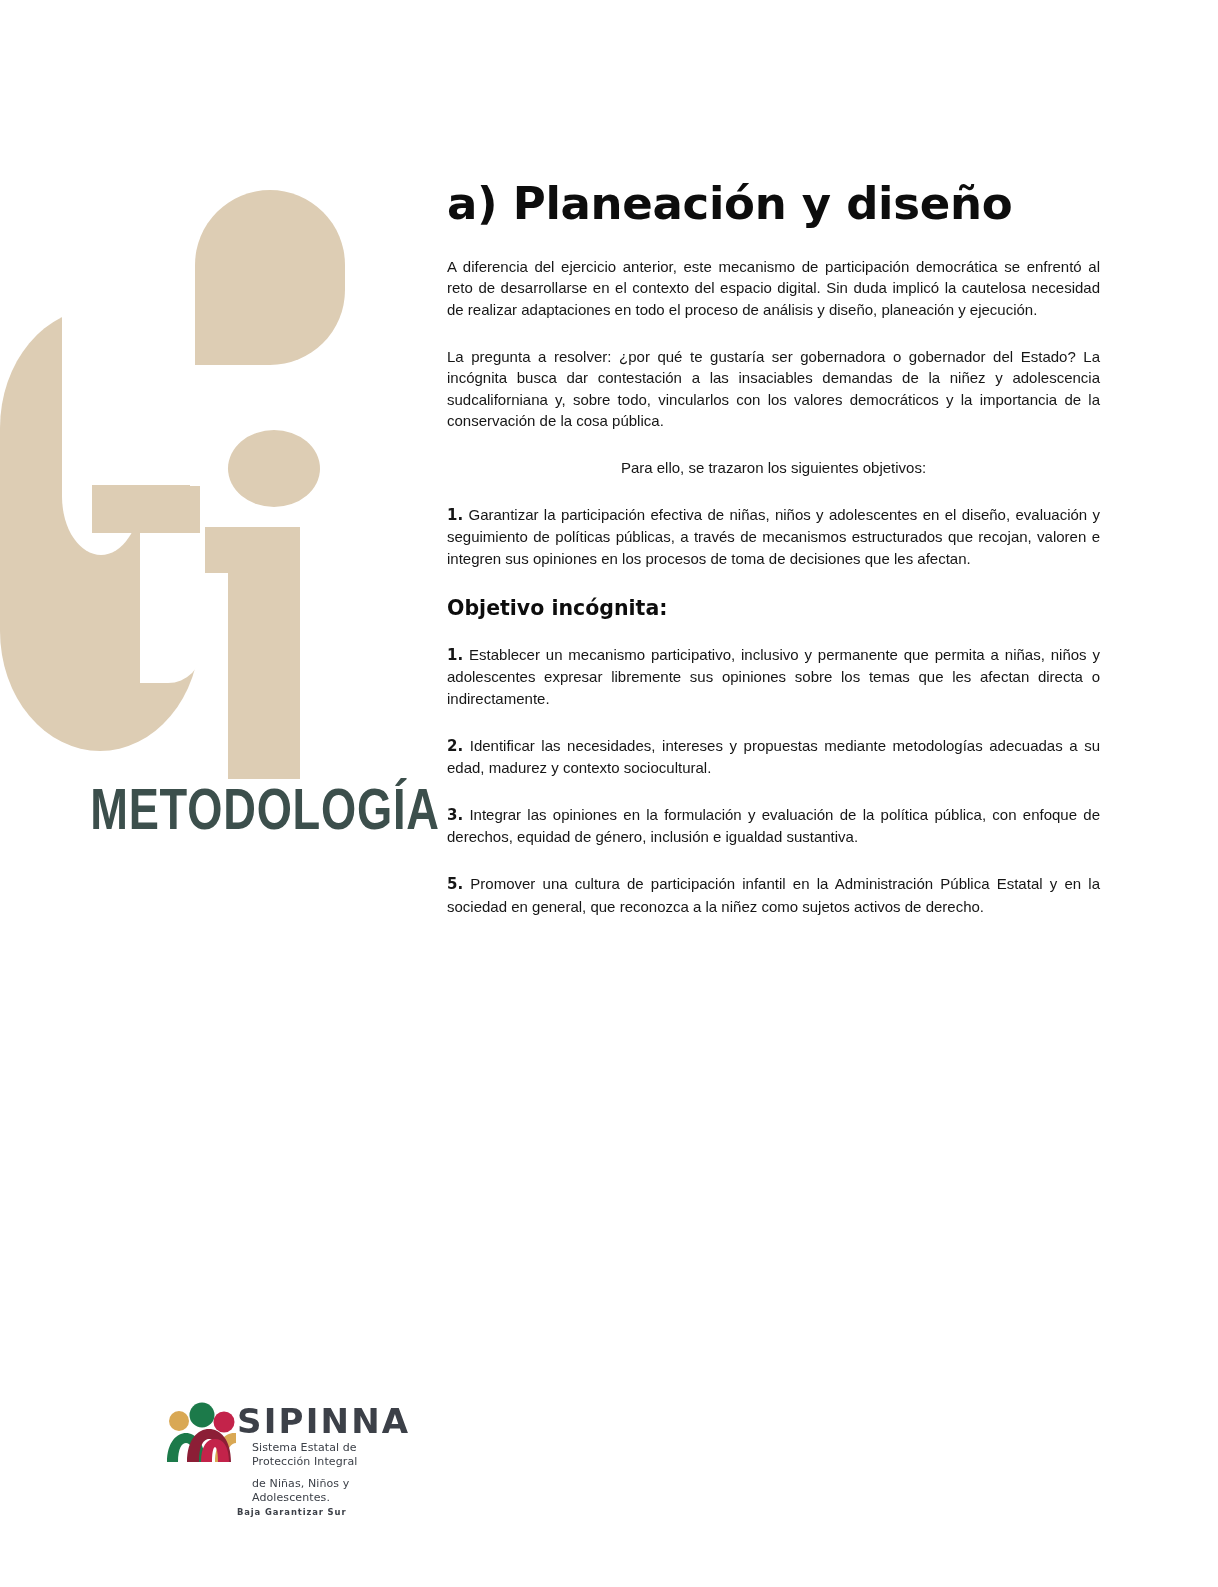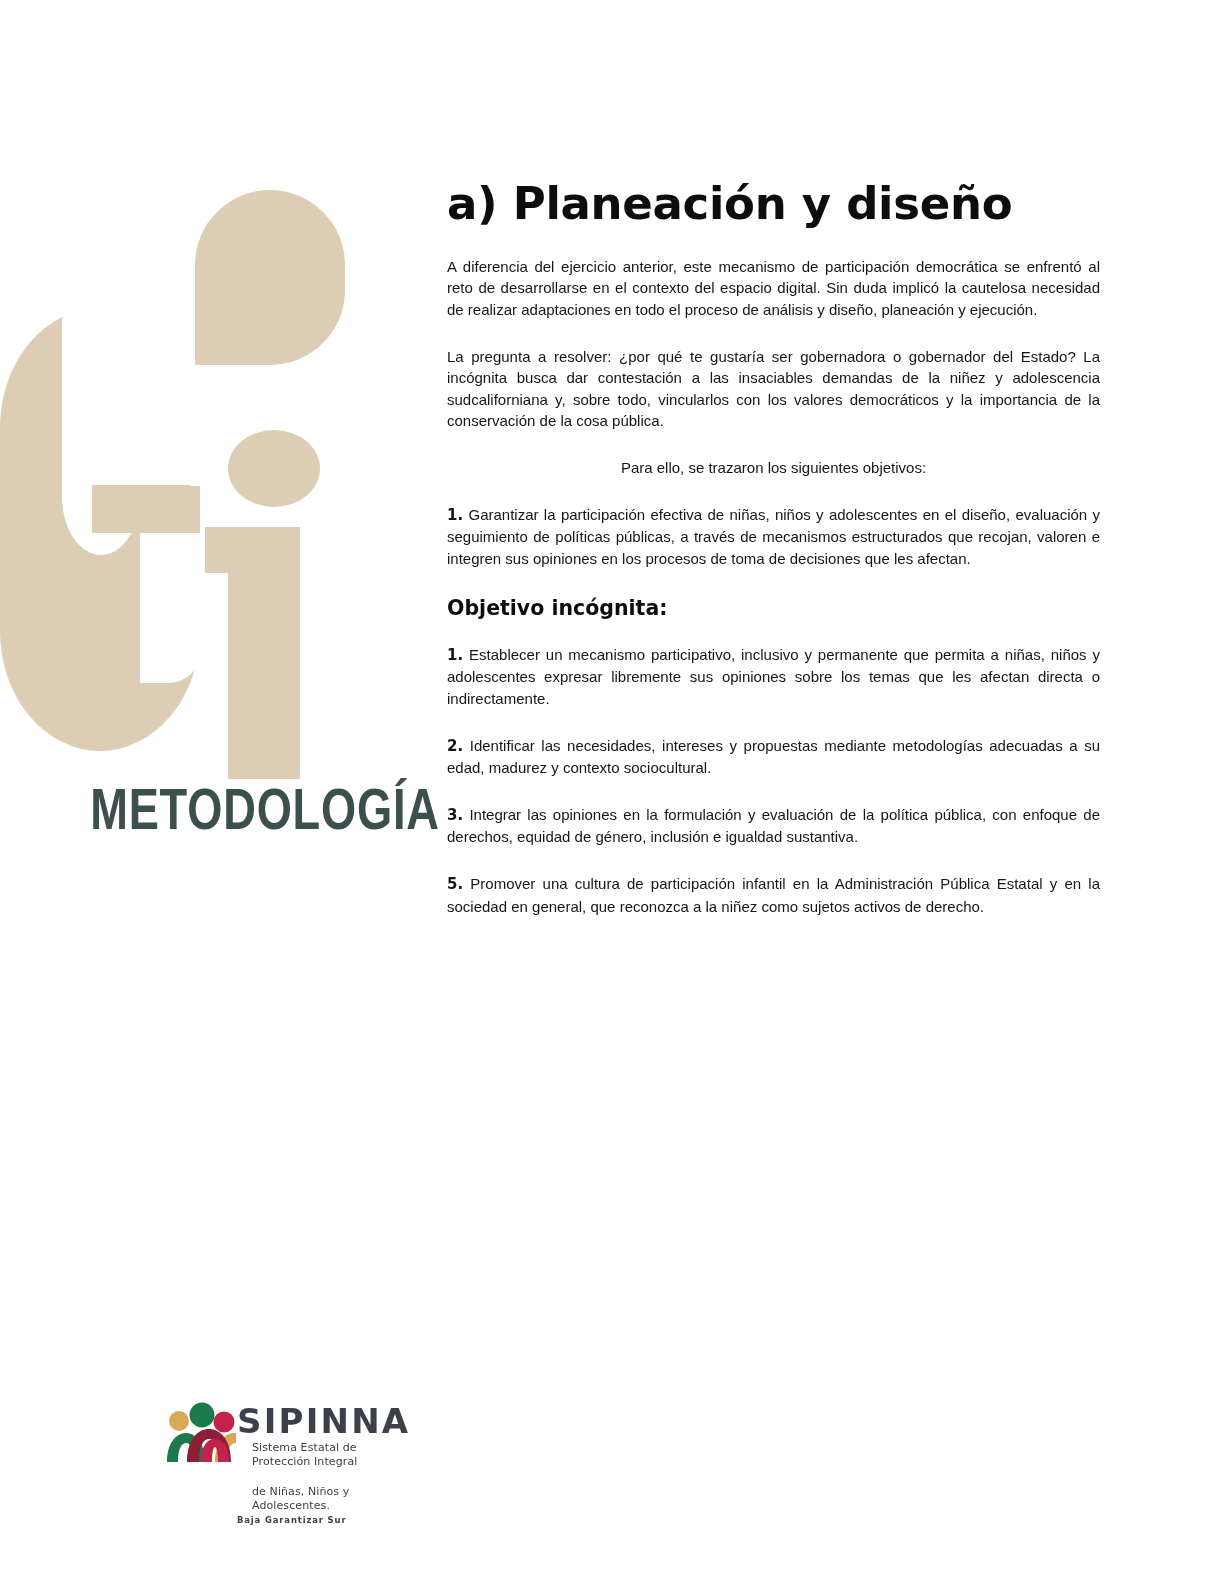--- a/index.html
+++ b/index.html
@@ -263,21 +263,21 @@
       <path d="M22 60 C22 37 33 27 44 27 C55 27 66 37 66 60 L54 60 C54 43 49 37 44 37 C39 37 34 43 34 60 Z" fill="#8C1E36"></path>
       <path d="M36 60 C36 44 42 37 50 37 C58 37 64 44 64 60 L53 60 C53 48 51 45 50 45 C49 45 47 48 47 60 Z" fill="#C3234A"></path>
 
       <circle cx="14" cy="19" r="10" fill="#D9A854"></circle>
       <circle cx="37" cy="13" r="12.5" fill="#1C7A4A"></circle>
       <circle cx="59" cy="20" r="10.5" fill="#C3234A"></circle>
     </svg>
     <div class="sip-text">
       <div class="sip-title">SIPINNA</div>
       <div class="sip-sub">Sistema Estatal de Protección Integral</div>
-      <div class="sip-sub" style="margin-top:16px">de Niñas, Niños y Adolescentes.</div>
+      <div class="sip-sub" style="margin-top:8px">de Niñas, Niños y Adolescentes.</div>
       <div class="sip-state">Baja Garantizar Sur</div>
     </div>
   </div>
 </div>
 
 <div class="content">
 
   <h1 class="doc-heading">a) Planeación y diseño</h1>
 
   <p class="para">A diferencia del ejercicio anterior, este mecanismo de participación democrática se enfrentó al reto de desarrollarse en el contexto del espacio digital. Sin duda implicó la cautelosa necesidad de realizar adaptaciones en todo el proceso de análisis y diseño, planeación y ejecución.</p>

